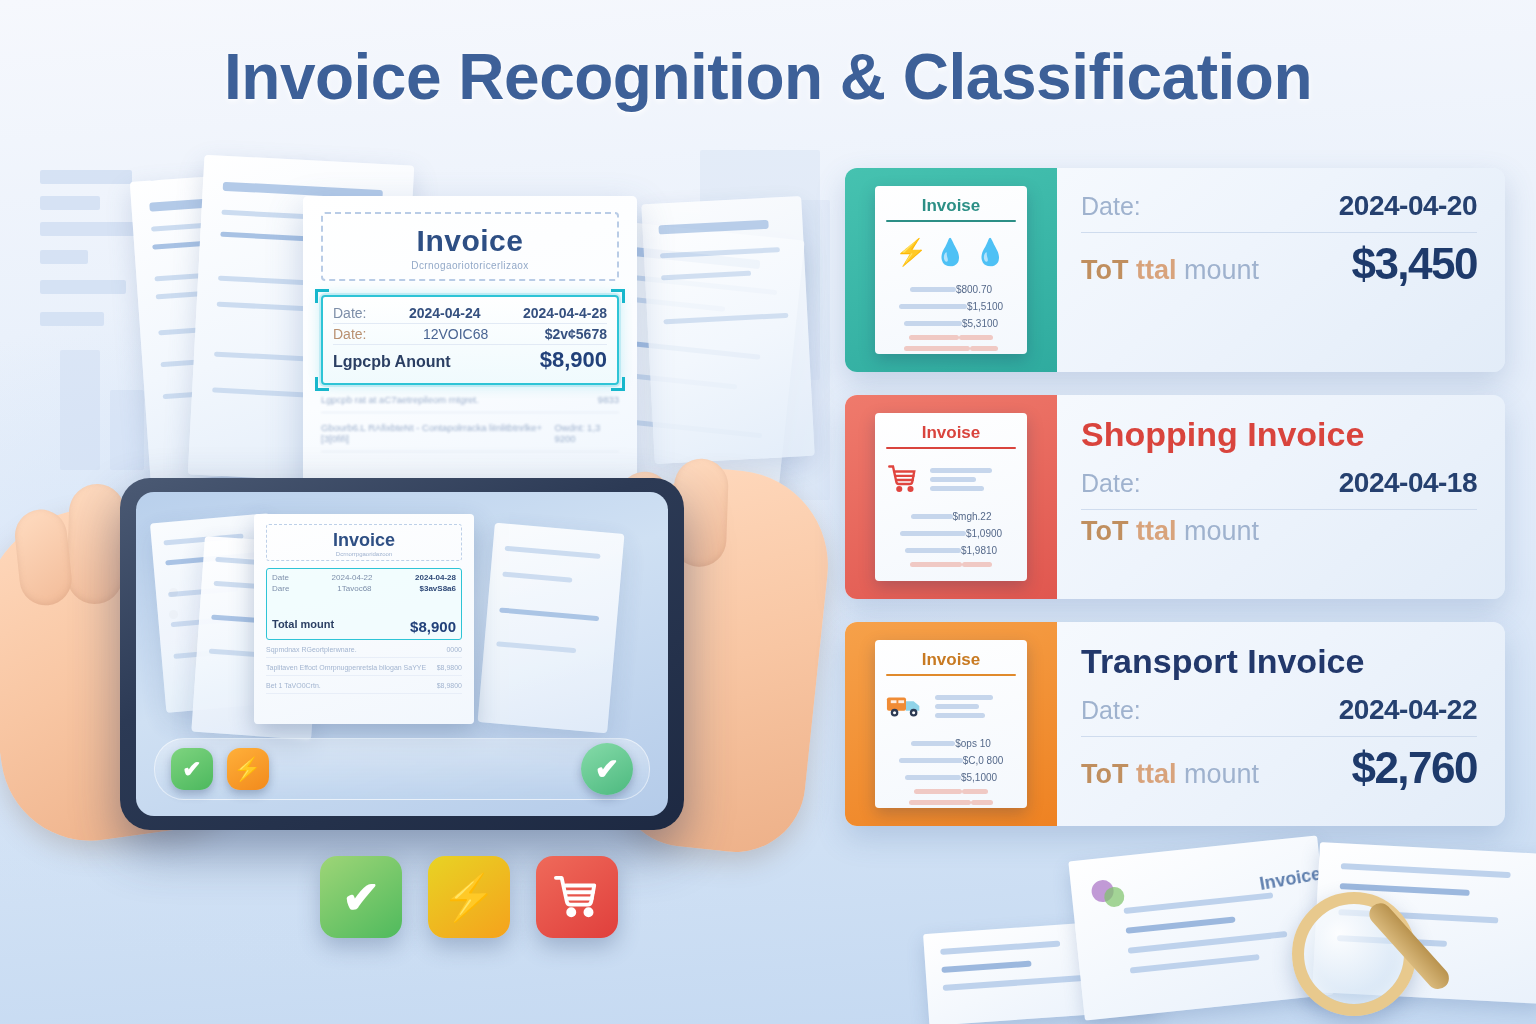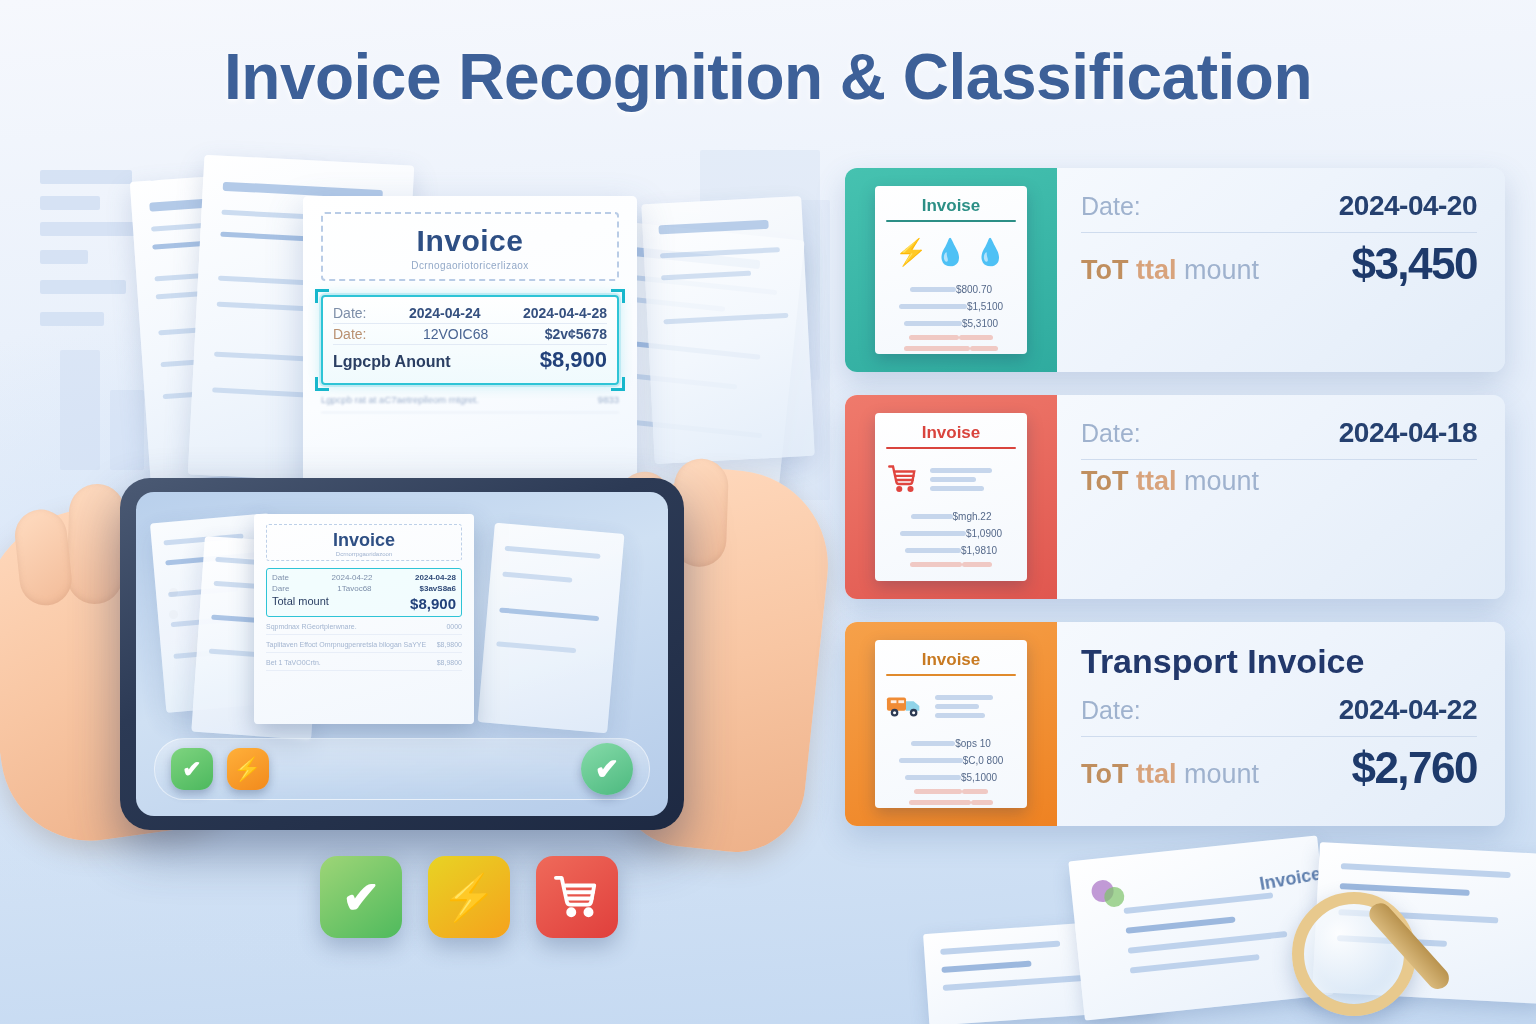--- a/index.html
+++ b/index.html
@@ -86,21 +86,21 @@
     background:linear-gradient(165deg,#ffffff,#f2f7fd);
     border-radius:4px; box-shadow:0 10px 24px rgba(40,70,120,.3); padding:10px 12px;
   }
   .phone-doc .t-box { border:1px dashed #bdd0e8; border-radius:3px; text-align:center; padding:5px 2px 3px; }
   .phone-doc .t-title { font-size:18px; font-weight:bold; color:#2e4f84; }
   .phone-doc .t-sub { font-size:6px; color:#9fb2cf; filter:blur(.5px); }
   .phone-doc .sb { margin-top:7px; border:1.5px solid #2ec4d6; border-radius:3px; padding:3px 5px;
                    background:rgba(240,252,254,.8); }
   .phone-doc .r { display:flex; justify-content:space-between; font-size:8px; color:#7e90ab; padding:1px 0; }
   .phone-doc .r b { color:#2f4a78; }
-  .phone-doc .r.tt { font-size:11px; color:#2b3f63; font-weight:normal; }
+  .phone-doc .r.tt { font-size:11px; color:#2b3f63; font-weight:bold;margin-top:23px; }
   .phone-doc .r.tt b { font-size:15px; color:#22417a; }
   .phone-doc .bl { margin-top:6px; font-size:7px; color:#a3b5d0; filter:blur(.7px);
                    display:flex; justify-content:space-between; border-bottom:1px solid #e8eef8; padding-bottom:4px; }
 
   .phone-bar {
     position:absolute; left:18px; right:18px; bottom:16px; height:62px; border-radius:30px;
     background:linear-gradient(180deg, rgba(255,255,255,.34), rgba(190,214,240,.28));
     border:1px solid rgba(255,255,255,.5); backdrop-filter:blur(2px);
     display:flex; align-items:center; padding:0 16px; gap:14px;
   }
@@ -258,20 +258,24 @@
     <div class="drow total">
       <span class="dlabel">Lgpcpb Anount</span>
       <span class="dval">$8,900</span>
     </div>
   </div>
 
   <div class="blurline">
     <span>Lgpcpb rat at aC7aetrepileom rntgret.</span>
     <span>9833</span>
   </div>
+  <div class="blurline">
+    <span>Gbourb6.L RAfixbteNt  -  Contapolrracka liInlitbtnrlke+ [3[0fifi]</span>
+    <span>Owdnt: 1,3 9200</span>
+  </div>
 </div>
 
 <div class="hand left">
   <div class="finger" style="left:96px;top:-24px;width:56px;height:120px;transform:rotate(10deg);"></div>
   <div class="finger" style="left:44px;top:-6px;width:52px;height:96px;transform:rotate(2deg);"></div>
 </div>
 <div class="hand right">
   <div class="finger" style="left:-18px;top:10px;width:52px;height:128px;transform:rotate(-12deg);"></div>
   <div class="finger" style="left:30px;top:-8px;width:54px;height:108px;transform:rotate(-4deg);"></div>
 </div>
@@ -438,20 +442,21 @@
             <span class="mini-amt">$1,9810</span>
           </div>
           <div class="mini-row pink">
             <span class="g" style="width:52px"></span>
               <span class="g" style="width:30px"></span>
           </div>
         </div>
       </div>
     </div>
     <div class="card-body">
+      <div class="card-title" style="color:#d9443d">Shopping Invoice</div>
       <div class="card-row">
         <span class="date-label">Date:</span>
         <span class="date-value">2024-04-18</span>
       </div>
       <div class="card-div"></div>
       <div class="card-row">
         <span class="total-label"><span class="tan">ToT</span> <span class="tan2">ttal</span> <span>mount</span></span>
       </div>
     </div>
   </div>

